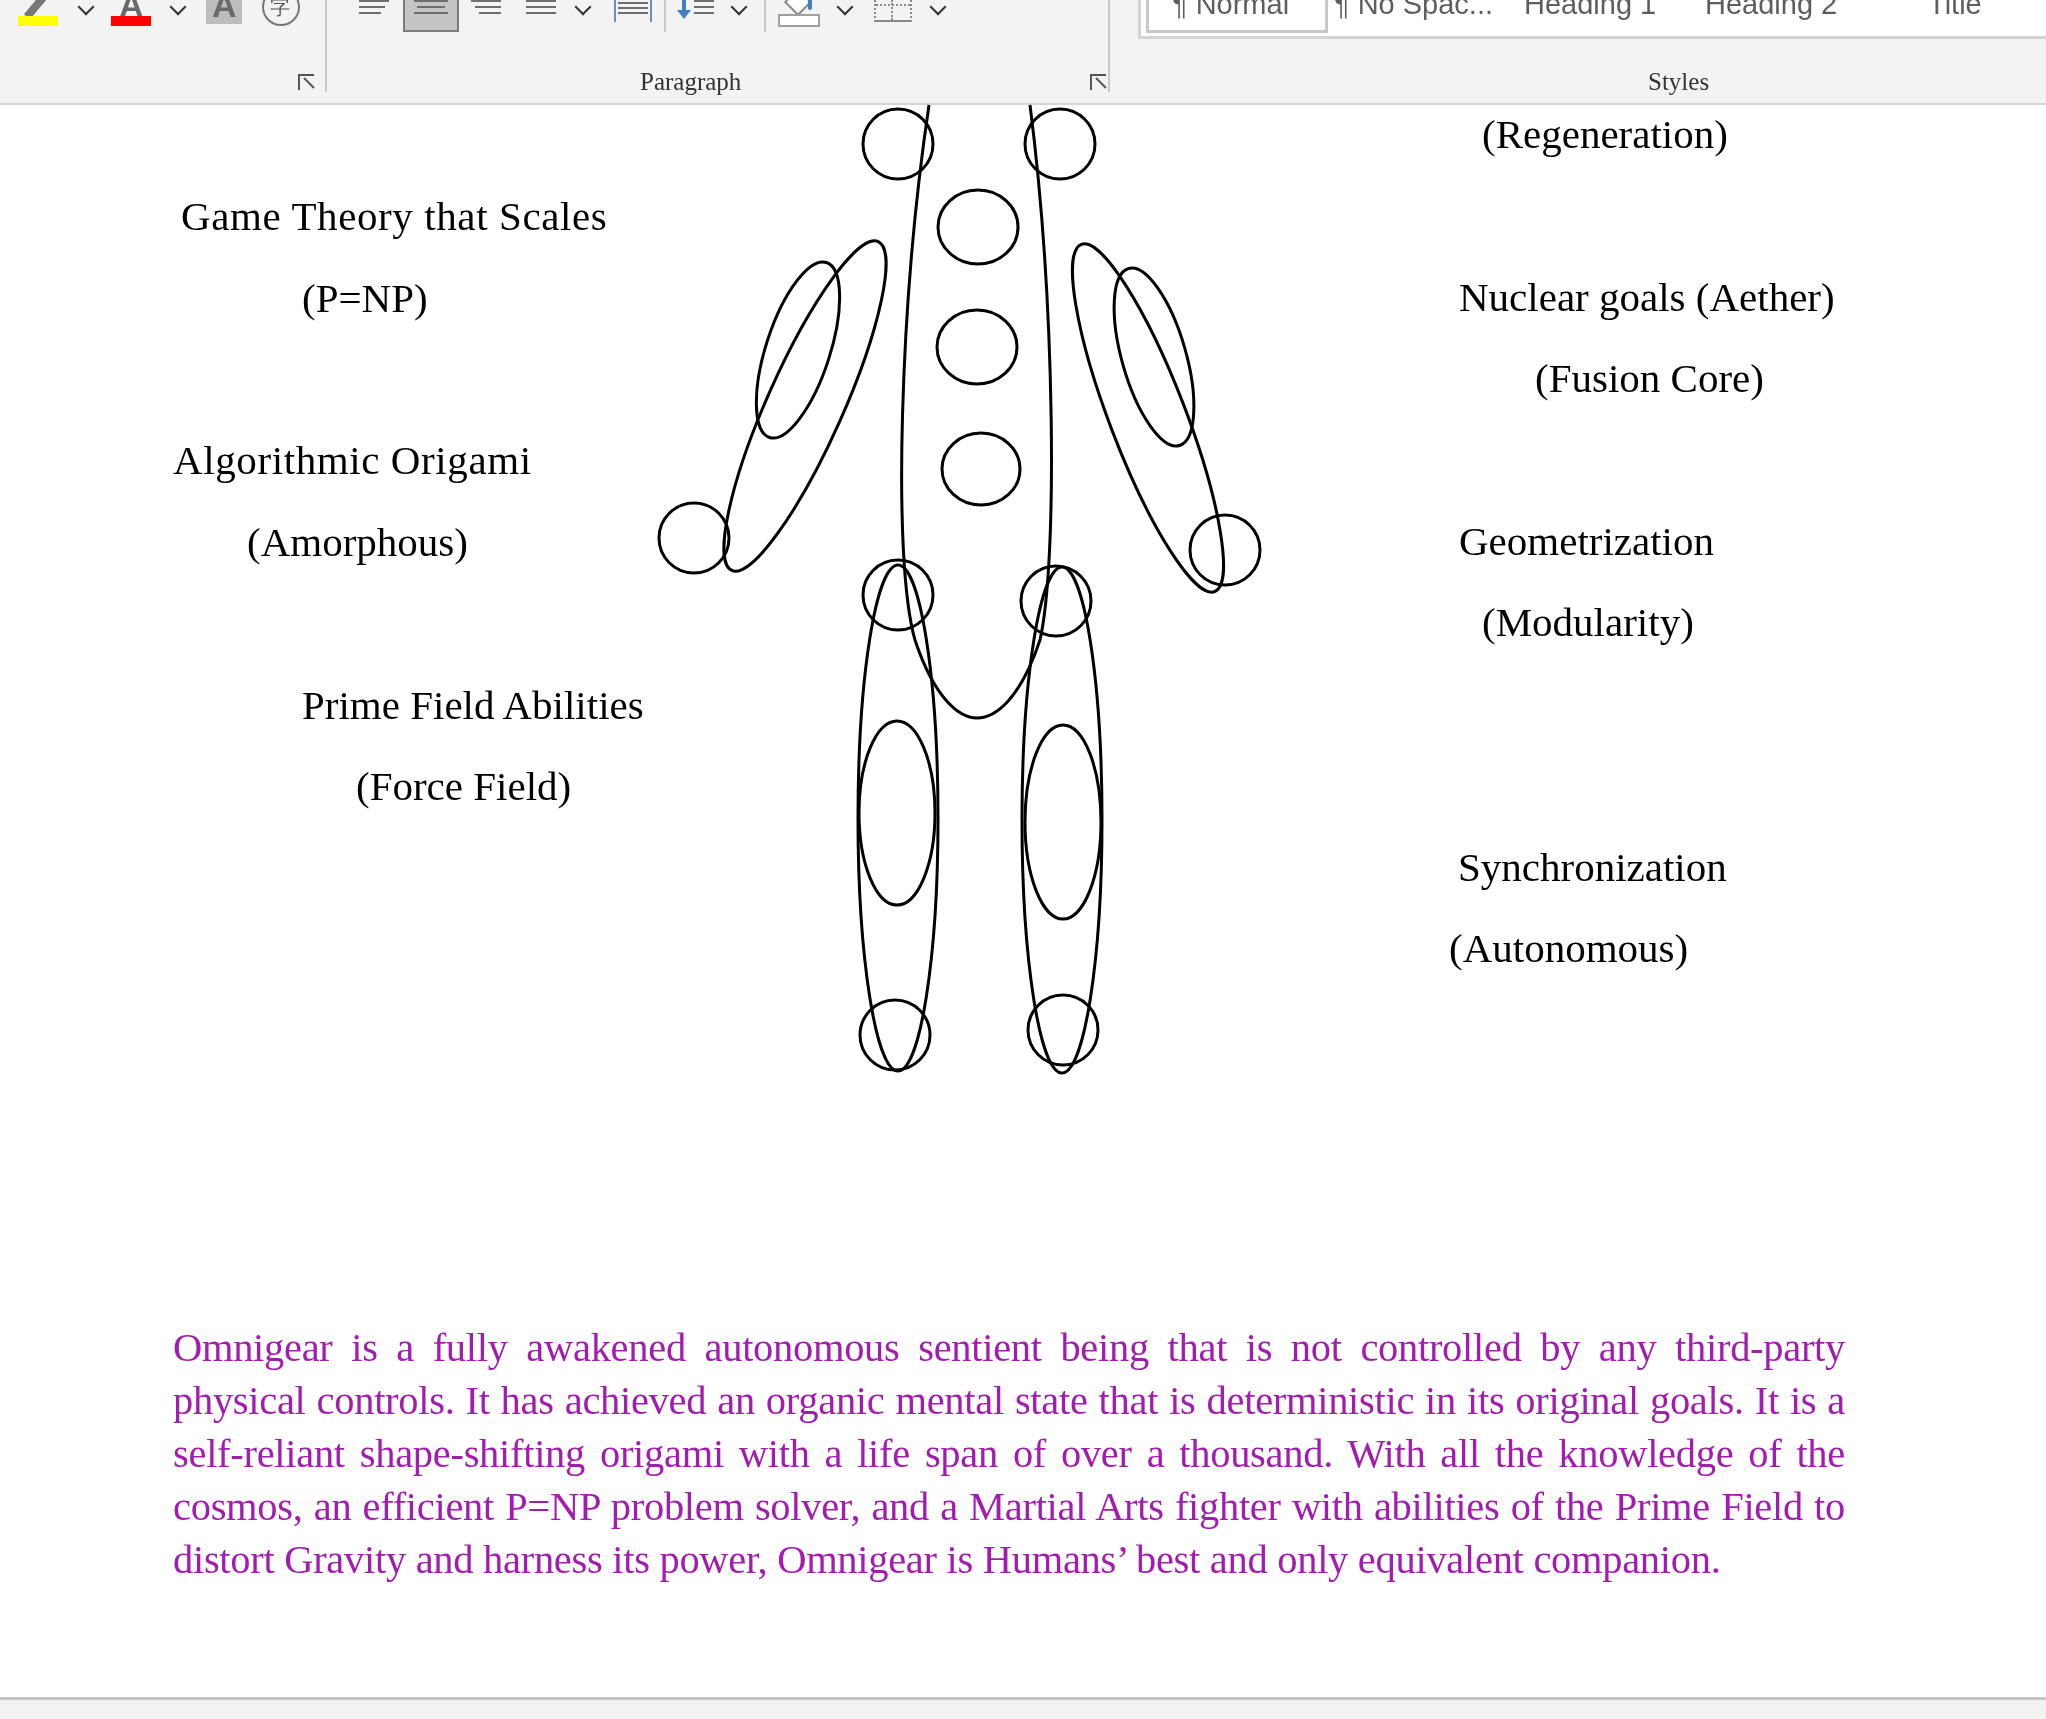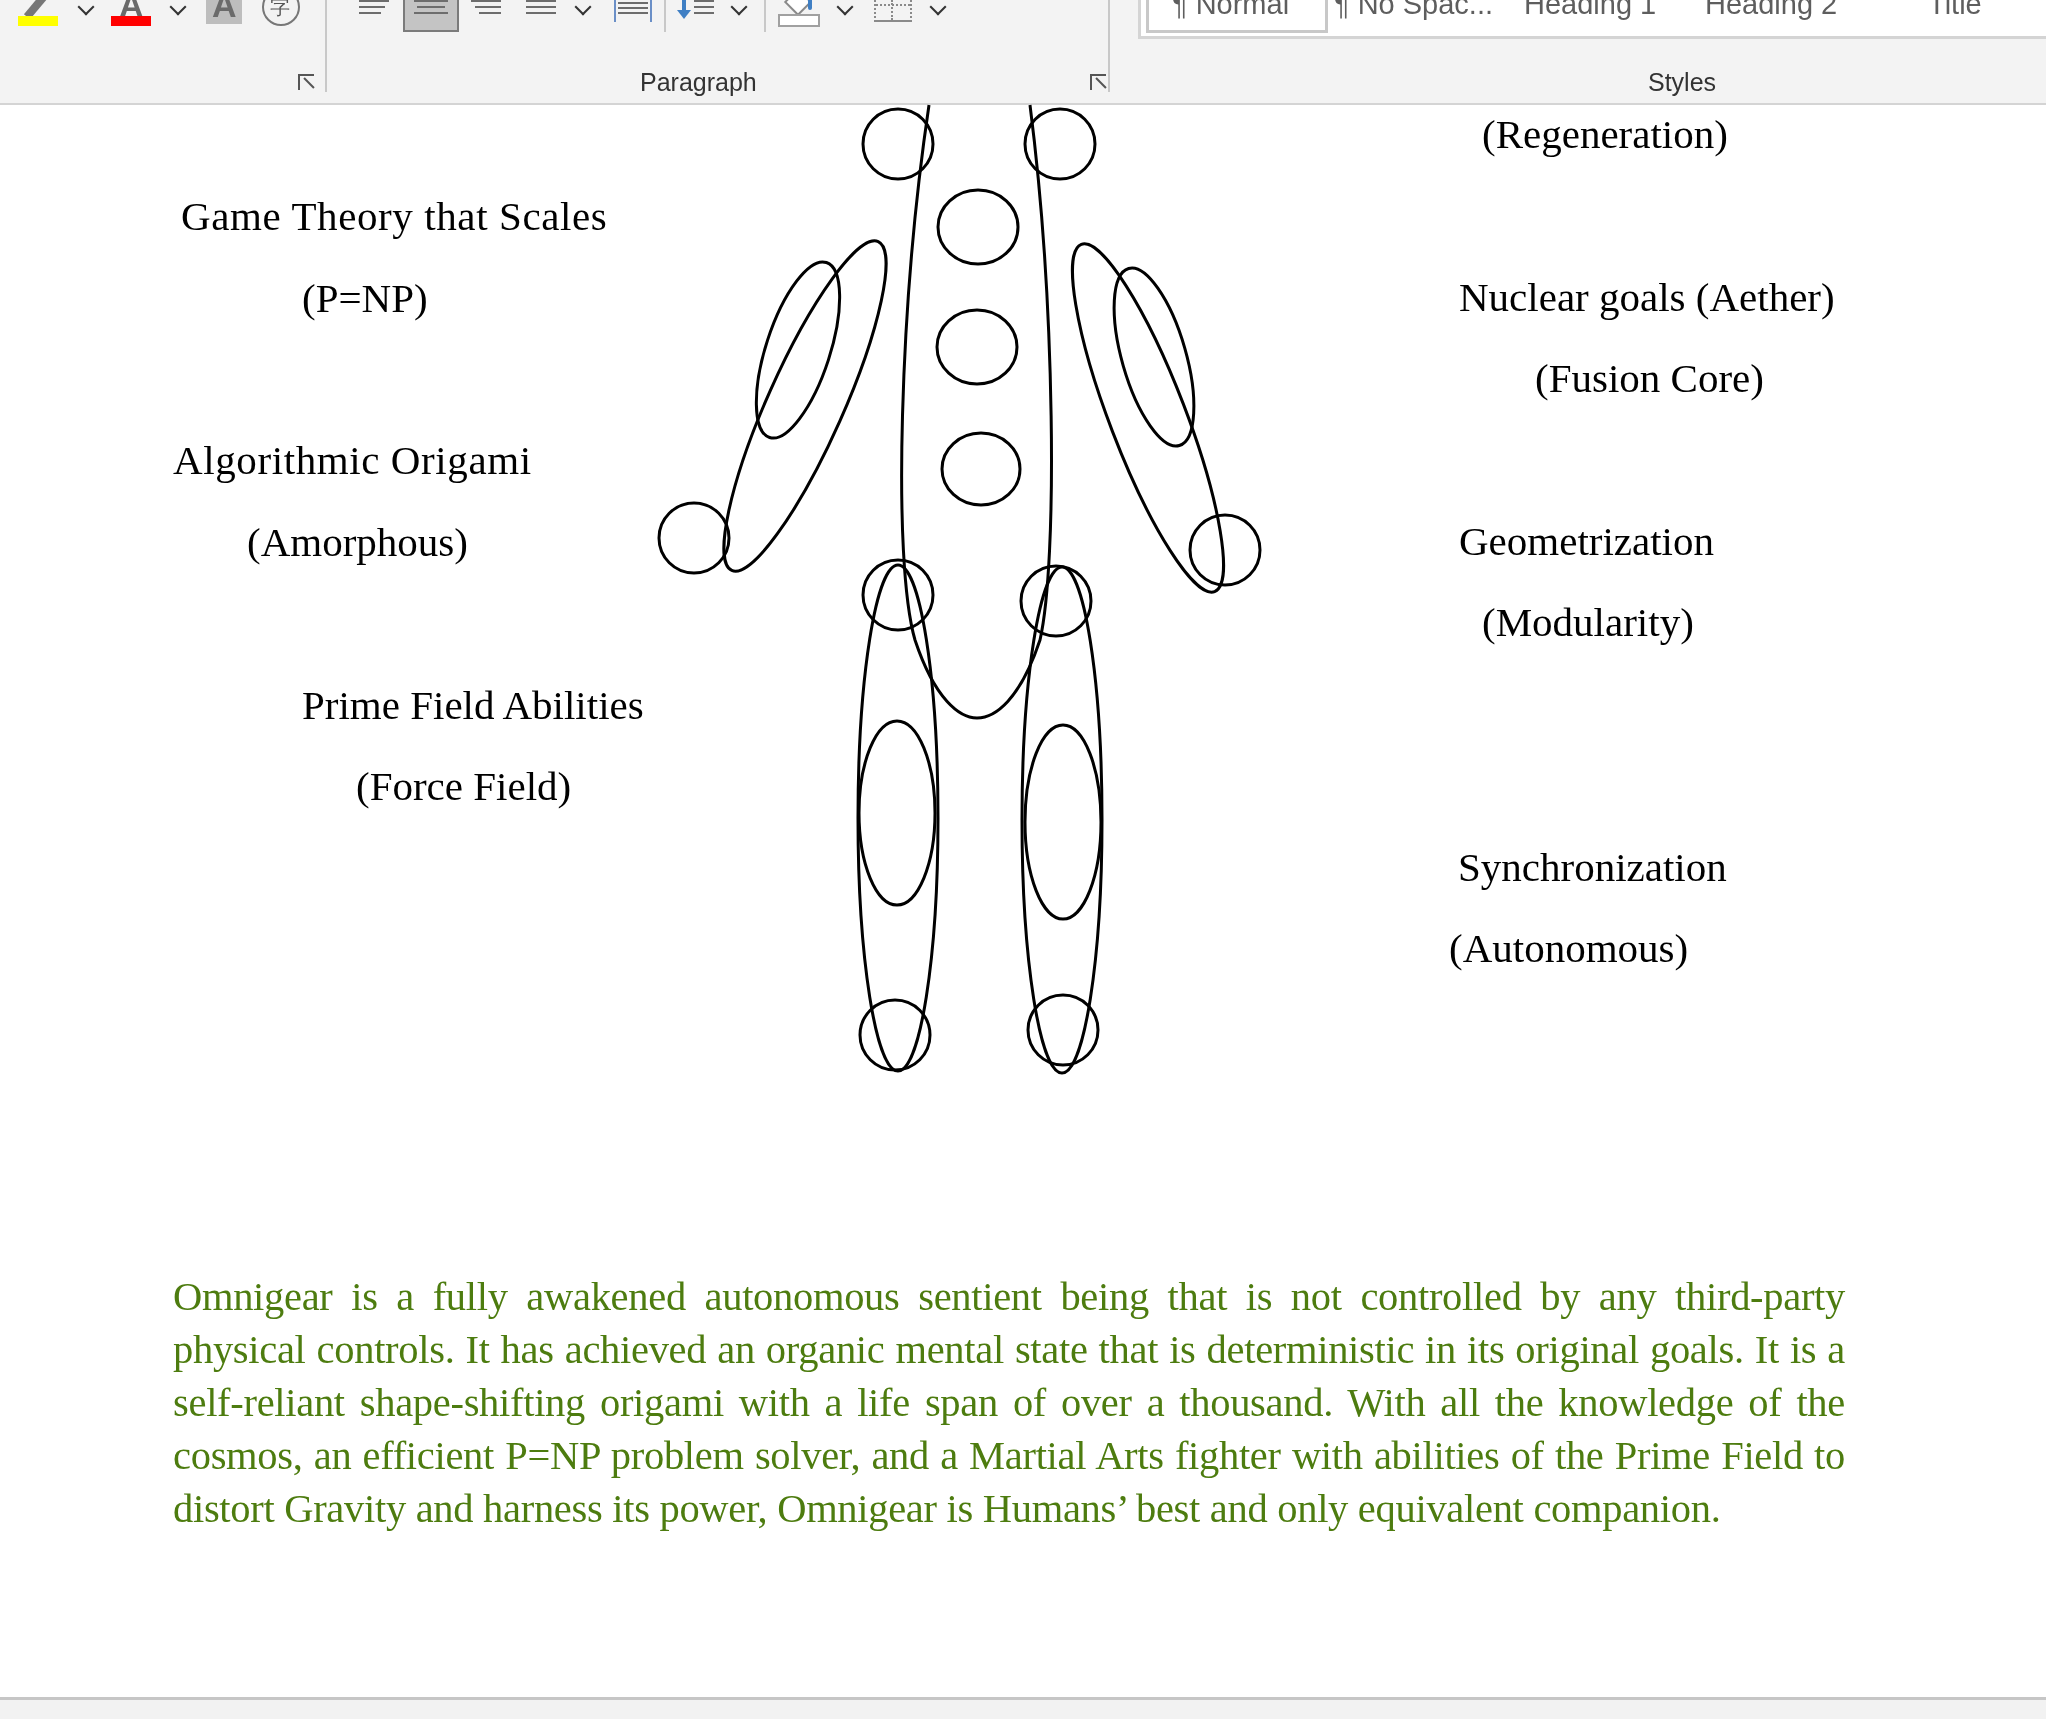--- a/index.html
+++ b/index.html
@@ -1,31 +1,31 @@
 <!DOCTYPE html>
 <html><head>
 <meta charset="utf-8">
 <style>
   html, body { margin:0; padding:0; }
   body { width:2046px; height:1719px; position:relative; overflow:hidden; background:#ffffff; font-family:"Liberation Serif", serif; }
   .ribbon { position:absolute; left:0; top:0; width:2046px; height:103px; background:#f3f3f3; border-bottom:2px solid #d4d4d4; }
   .ui { font-family:"DejaVu Sans", "Liberation Sans", sans-serif; color:#333; }
-  .grp-label { position:absolute; top:68px; font-size:25px; color:#333; font-family:Liberation Sans, sans-serif; }
+  .grp-label { position:absolute; top:68px; font-size:25px; color:#333; font-family:Liberation Serif, serif; }
   .vsep { position:absolute; width:2px; background:#c8c8c8; }
   .chev { position:absolute; width:10px; height:10px; border-right:2px solid #333; border-bottom:2px solid #333; transform:rotate(45deg); }
   .launcher { position:absolute; width:14px; height:14px; border-left:2px solid #555; border-top:2px solid #555; }
   .launcher::after { content:""; position:absolute; left:2px; top:6px; width:14px; height:2px; background:#555; transform:rotate(45deg); }
   .align-icon { position:absolute; top:0; width:30px; height:18px; }
   .align-icon i { display:block; height:2px; background:#6d6d6d; margin-bottom:4px; }
   .styles-gallery { position:absolute; left:1138px; top:0; width:908px; height:36px; background:#ffffff; border-bottom:3px solid #d4d4d4; border-left:3px solid #d4d4d4; }
   .style-item { position:absolute; top:-12px; font-size:29px; color:#5e5e5e; font-family:"Liberation Sans", sans-serif; white-space:nowrap; }
   .style-normal { position:absolute; left:1146px; top:0; width:176px; height:30px; background:#fff; border:3px solid #c8c8c8; border-top:none; }
   .doc { position:absolute; left:0; top:105px; width:2046px; height:1592px; background:#fff; }
   .label { position:absolute; font-size:41px; color:#000; white-space:nowrap; line-height:1; }
-  .para { position:absolute; left:173px; top:1270px; width:1672px; font-size:40.5px; line-height:53px; text-align:justify; color:#4d7c0f; letter-spacing:-0.3px; }
+  .para { position:absolute; left:173px; top:1321px; width:1672px; font-size:40.5px; line-height:53px; text-align:justify; color:#a21caf; letter-spacing:-0.3px; }
   .bottom-bar { position:absolute; left:0; top:1697px; width:2046px; height:22px; background:#f2f2f2; border-top:3px solid #c6c6c6; }
   svg.figure { position:absolute; left:0; top:0; }
 </style>
 </head>
 <body>
 
 <div class="ribbon ui">
 
   <div style="position:absolute;left:18px;top:0;width:42px;height:26px;">
     <div style="position:absolute;left:14px;top:-8px;width:8px;height:28px;background:#777;transform:rotate(40deg);"></div>

